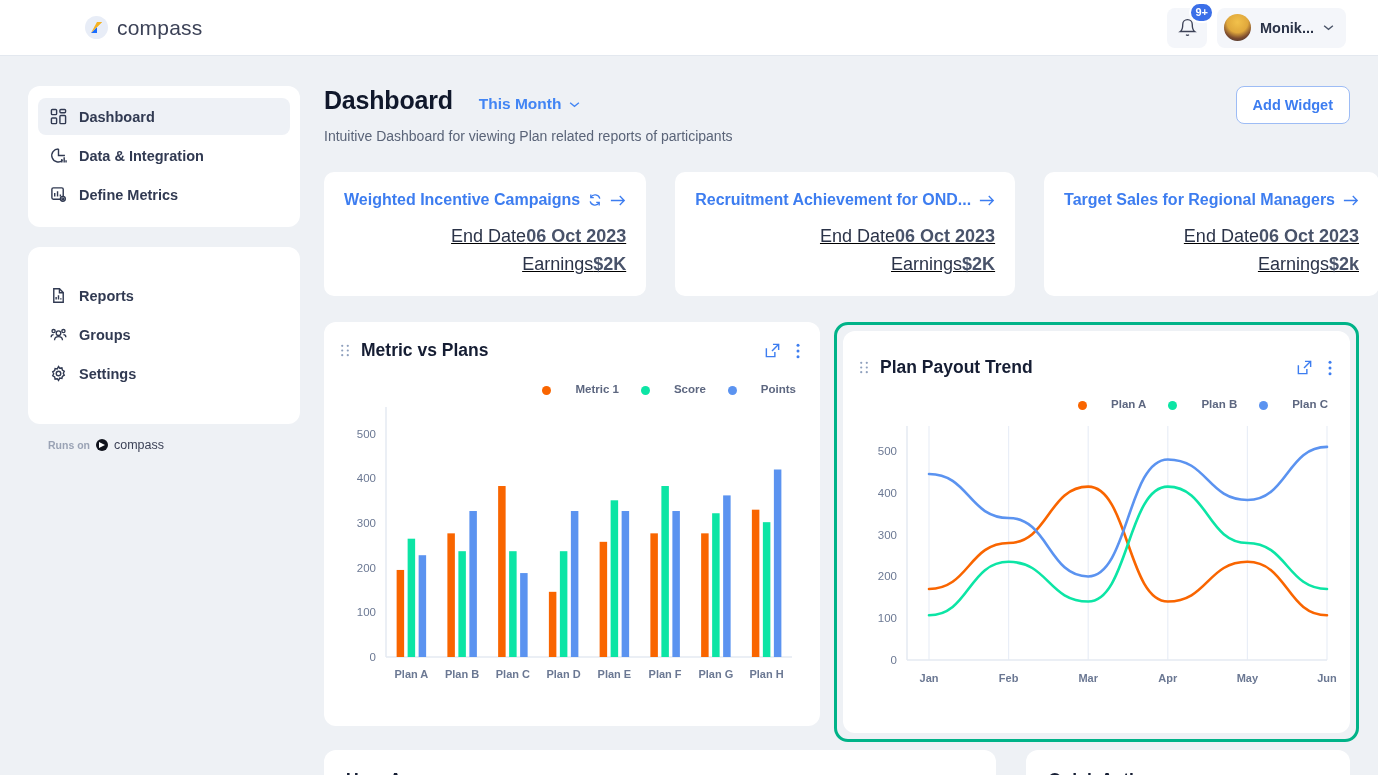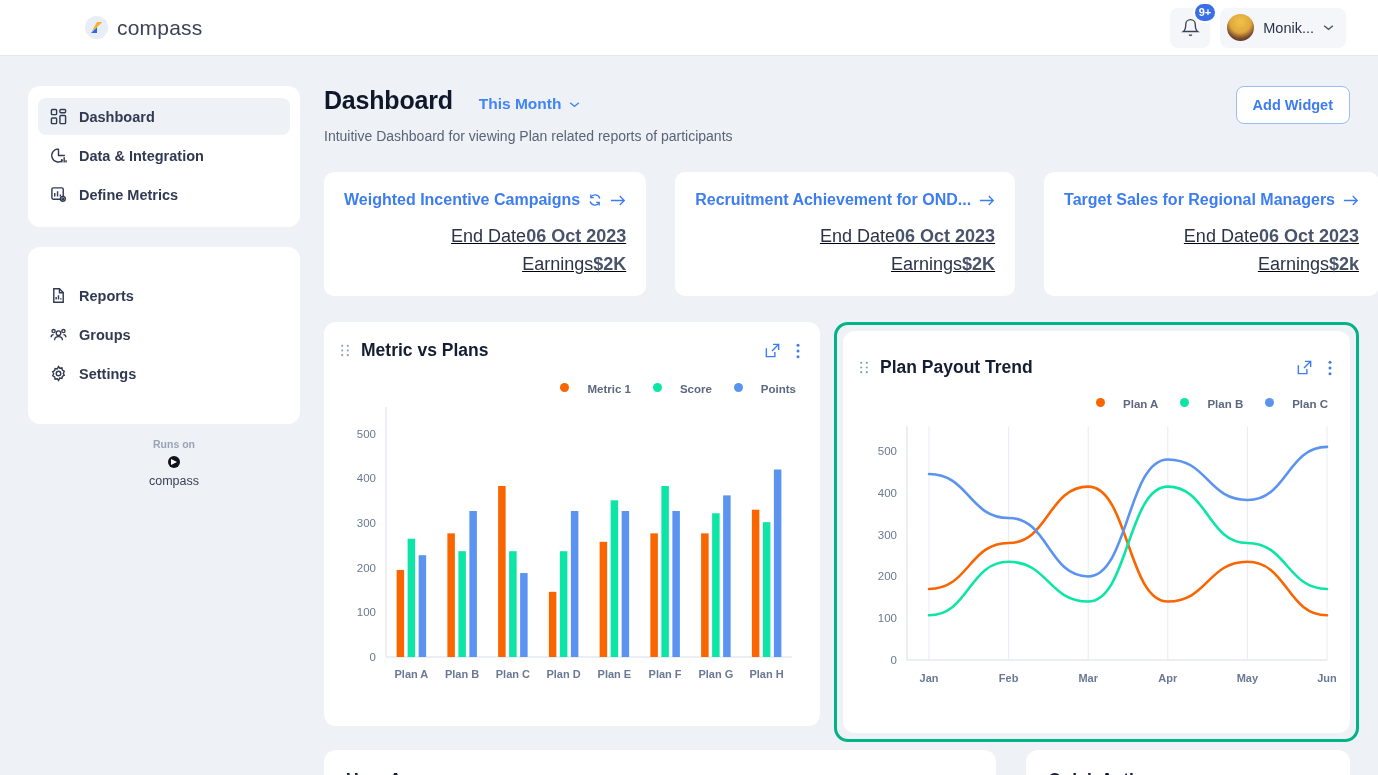--- a/index.html
+++ b/index.html
@@ -47,39 +47,39 @@
   .user-chip {
     display: flex; align-items: center; gap: 9px;
     background: #f4f6fa; border-radius: 8px;
     padding: 6px 12px 6px 7px; cursor: pointer; height: 40px;
   }
   .avatar {
     width: 27px; height: 27px; border-radius: 50%;
     background: radial-gradient(circle at 50% 30%, #f2c14b 0%, #e0a83c 45%, #7b4a2e 70%, #2b2b33 100%);
     overflow: hidden; flex: none;
   }
-  .user-name { font-size: 14.5px; color: #2b3348; font-weight: 400; }
+  .user-name { font-size: 14.5px; color: #2b3348; font-weight: 700; }
 
   
   .sidebar { position: absolute; left: 28px; top: 86px; width: 272px; }
   .side-card {
     background: #fff; border-radius: 12px; padding: 12px 10px;
     margin-bottom: 20px;
   }
   .nav-item {
     display: flex; align-items: center; gap: 12px;
     height: 37px; padding: 0 12px; border-radius: 8px;
     cursor: pointer; margin-bottom: 2px;
   }
   .nav-item.active { background: #eef1f6; }
   .nav-label { font-size: 14.5px; color: #313a52; font-weight: 600; }
   .nav-icon { width: 17px; height: 17px; flex: none; display:block; }
   .runs-on {
     display: flex; align-items: center; gap: 6px;
-    margin-left: 20px; margin-top: -6px; flex-direction: column;
+    margin-left: 20px; margin-top: -6px;
   }
   .runs-on-text { font-size: 10.5px; color: #9aa3b5; font-weight: 600; }
   .runs-dot {
     width: 12px; height: 12px; border-radius: 50%; background: #10131c;
     position: relative; flex: none;
   }
   .runs-dot::after {
     content:""; position:absolute; left:3px; top:3px;
     width:0;height:0; border-left:6px solid #fff; border-top:3px solid transparent;
     border-bottom:3px solid transparent;
@@ -137,21 +137,21 @@
   .w-right { width: 100%; height: 100%; padding: 26px 18px 12px 16px; }
   .w-head { display: flex; align-items: center; }
   .grip { width: 10px; height: 13px; flex: none; cursor: grab; margin-right: 11px; }
   .w-title { font-size: 17.5px; font-weight: 700; color: #151d33; }
   .w-actions { margin-left: auto; display: flex; align-items: center; gap: 15px; }
   .icon-btn { cursor: pointer; display: flex; }
   .legend {
     display: flex; justify-content: flex-end; align-items: center;
     gap: 22px; margin-top: 22px; padding-right: 4px;
   }
-  .leg { display: flex; align-items: flex-start; gap: 18px; }
+  .leg { display: flex; align-items: flex-end; gap: 24px; }
   .leg-dot { width: 9px; height: 9px; border-radius: 50%; flex: none; }
   .leg-label { font-size: 11.5px; color: #5d6780; font-weight: 600; }
 
   
   .bottom-row {
     position: absolute; left: 324px; top: 750px;
     display: flex; gap: 30px;
   }
   .peek { background: #fff; border-radius: 12px; padding: 20px 22px; height: 60px; }
   .peek-a { width: 672px; }

